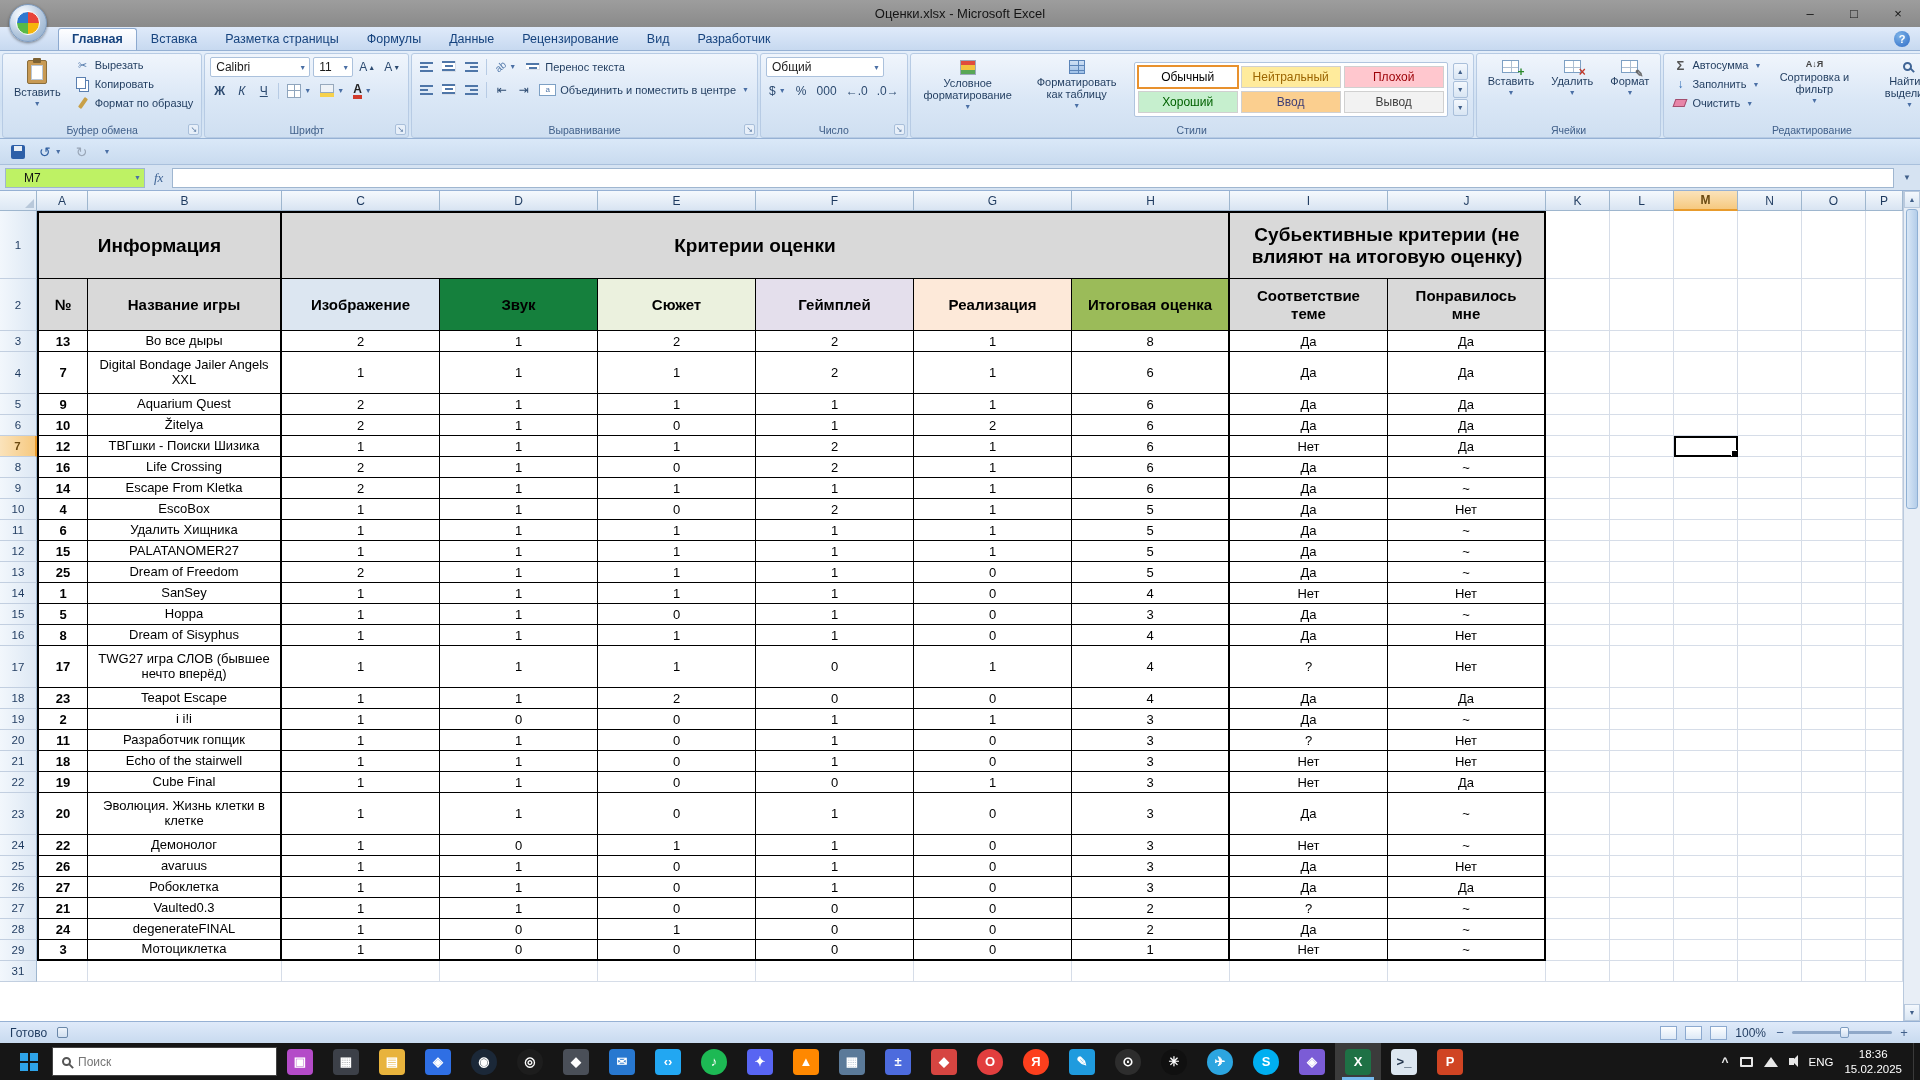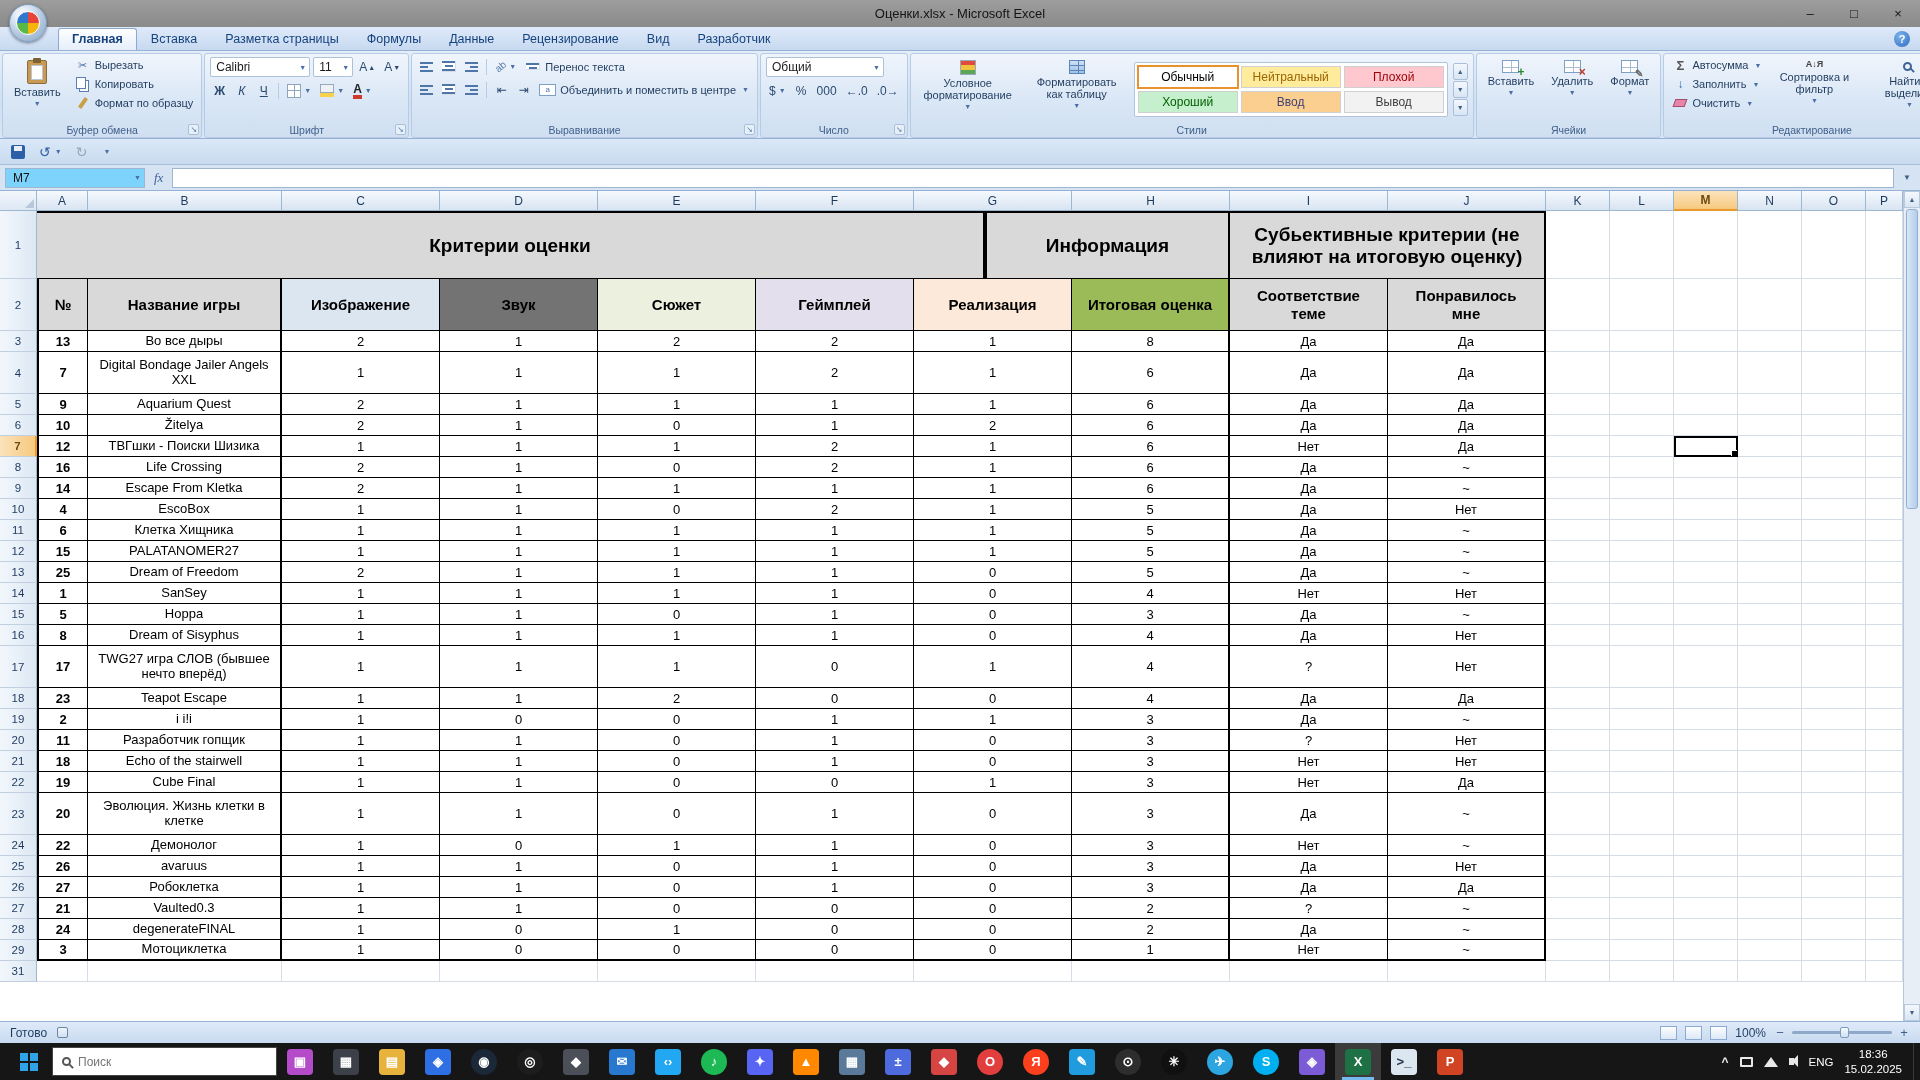--- a/index.html
+++ b/index.html
@@ -101,21 +101,21 @@
   .filldn { color:#2f6bb5; font-weight:bold; font-size:12px; }
 
   
   .qat { height:26px; flex:none; background:linear-gradient(#dae8f8,#c9dbef); border-bottom:1px solid #a9c0dc; display:flex; align-items:center; padding-left:8px; gap:8px; }
   .qbtn { display:flex; align-items:center; gap:2px; padding:2px 3px; border-radius:2px; }
   .ic-save { width:14px; height:14px; background:#2d5fa8; border-radius:2px; position:relative; }
   .ic-save::after { content:""; position:absolute; top:1px; left:3px; right:3px; height:5px; background:#e8eef5; }
   .qglyph { font-size:14px; color:#2f5fa0; line-height:1; }
   .qglyph.redo { color:#9aa7b8; }
   .fbar { height:26px; flex:none; background:#d6e3f2; border-bottom:1px solid #96b1d4; display:flex; align-items:center; padding:2px 5px; gap:5px; }
-  .namebox { width:140px; height:20px; background:#7dd3fc; border:1px solid #9fb6d0; display:flex; align-items:center; font-size:12px; padding-left:7px; color:#111; }
+  .namebox { width:140px; height:20px; background:#bef264; border:1px solid #9fb6d0; display:flex; align-items:center; font-size:12px; padding-left:18px; color:#111; }
   .namebox .car { margin-left:auto; margin-right:3px; }
   .fxsym { font-size:13px; font-style:italic; color:#3f6495; font-family:"Liberation Serif", serif; padding:0 4px; }
   .finput { flex:1; height:20px; background:#fff; border:1px solid #9fb6d0; }
   .fbar-exp { font-size:8px; color:#41608a; padding:0 4px; }
 
   
   .gridwrap { flex:1; position:relative; overflow:hidden; background:#fff; }
   .colhdr { display:flex; height:20px; width:1903px; }
   .corner { width:37px; flex:none; background:linear-gradient(#f2f7fc,#dde8f4); border-right:1px solid #9eb6ce; border-bottom:1px solid #9eb6ce; position:relative; }
   .corner::after { content:""; position:absolute; right:2px; bottom:2px; border-left:9px solid transparent; border-bottom:9px solid #b8c8da; }
@@ -533,36 +533,36 @@
         <div class="chd" style="width: 64px;">K</div>
         <div class="chd" style="width: 64px;">L</div>
         <div class="chd hl" style="width: 64px;">M</div>
         <div class="chd" style="width: 64px;">N</div>
         <div class="chd" style="width: 64px;">O</div>
         <div class="chd" style="width: 37px;">P</div>
       </div>
     <div class="gridbody">
         <div class="grow" style="height: 68px;">
           <div class="rh">1</div>
+          <div class="c tb hdr1 bt2 br2 bl2" style="width: 245px;">Информация</div>
           <div class="c tb hdr1 bt2 br2" style="width: 948px;">Критерии оценки</div>
-          <div class="c tb hdr1 bt2 br2 bl2" style="width: 245px;">Информация</div>
           <div class="c tb hdr1 bt2 br2" style="width: 316px;">Субьективные критерии (не влияют на итоговую оценку)</div>
           <div class="c " style="width: 64px;"></div>
           <div class="c " style="width: 64px;"></div>
           <div class="c " style="width: 64px;"></div>
           <div class="c " style="width: 64px;"></div>
           <div class="c " style="width: 64px;"></div>
           <div class="c " style="width: 37px;"></div>
         </div>
         <div class="grow" style="height: 52px;">
           <div class="rh">2</div>
           <div class="c tb hdr2 bl2" style="width: 51px; background: rgb(217, 217, 217);">№</div>
           <div class="c tb hdr2 br2" style="width: 194px; background: rgb(217, 217, 217);">Название игры</div>
           <div class="c tb hdr2" style="width: 158px; background: rgb(220, 230, 241);">Изображение</div>
-          <div class="c tb hdr2" style="width: 158px; background: #737373;">Звук</div>
+          <div class="c tb hdr2" style="width: 158px; background: #15803d;">Звук</div>
           <div class="c tb hdr2" style="width: 158px; background: rgb(235, 241, 222);">Сюжет</div>
           <div class="c tb hdr2" style="width: 158px; background: rgb(228, 223, 236);">Геймплей</div>
           <div class="c tb hdr2" style="width: 158px; background: rgb(253, 233, 217);">Реализация</div>
           <div class="c tb hdr2 br2" style="width: 158px; background: rgb(155, 187, 89);">Итоговая оценка</div>
           <div class="c tb hdr2" style="width: 158px; background: rgb(217, 217, 217);">Соответствие теме</div>
           <div class="c tb hdr2 br2" style="width: 158px; background: rgb(217, 217, 217);">Понравилось мне</div>
           <div class="c " style="width: 64px;"></div>
           <div class="c " style="width: 64px;"></div>
           <div class="c " style="width: 64px;"></div>
           <div class="c " style="width: 64px;"></div>
@@ -717,21 +717,21 @@
           <div class="c " style="width: 64px;"></div>
           <div class="c " style="width: 64px;"></div>
           <div class="c " style="width: 64px;"></div>
           <div class="c " style="width: 64px;"></div>
           <div class="c " style="width: 64px;"></div>
           <div class="c " style="width: 37px;"></div>
         </div>
         <div class="grow" style="height: 21px;">
           <div class="rh">11</div>
           <div class="c tb numcol bl2" style="width: 51px;">6</div>
-          <div class="c tb namecell br2" style="width: 194px;">Клетка Хищника</div>
+          <div class="c tb namecell br2" style="width: 194px;">Удалить Хищника</div>
           <div class="c tb" style="width: 158px;">1</div>
           <div class="c tb" style="width: 158px;">1</div>
           <div class="c tb" style="width: 158px;">1</div>
           <div class="c tb" style="width: 158px;">1</div>
           <div class="c tb" style="width: 158px;">1</div>
           <div class="c tb br2" style="width: 158px;">5</div>
           <div class="c tb" style="width: 158px;">Да</div>
           <div class="c tb br2" style="width: 158px;">~</div>
           <div class="c " style="width: 64px;"></div>
           <div class="c " style="width: 64px;"></div>

